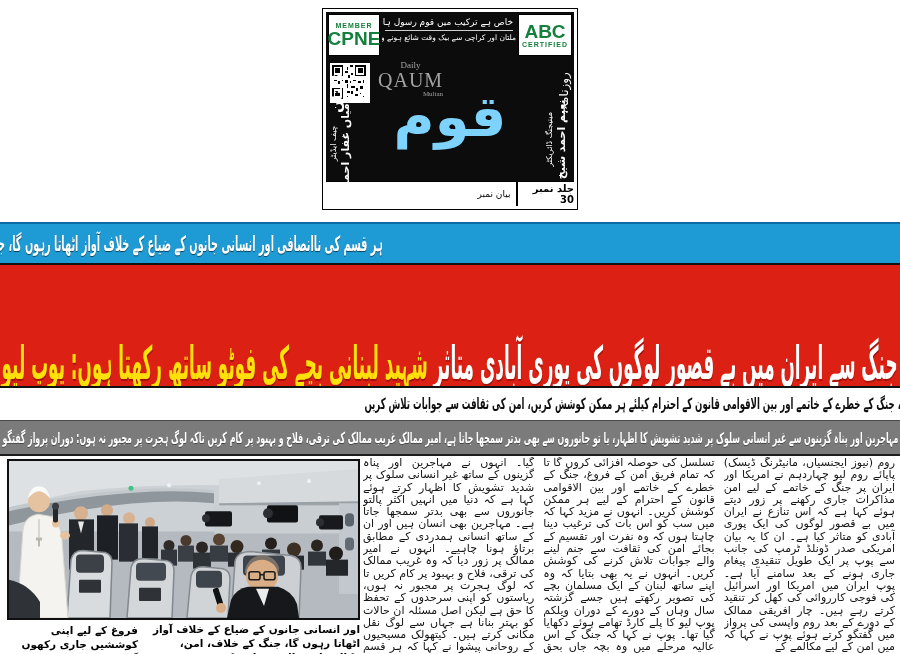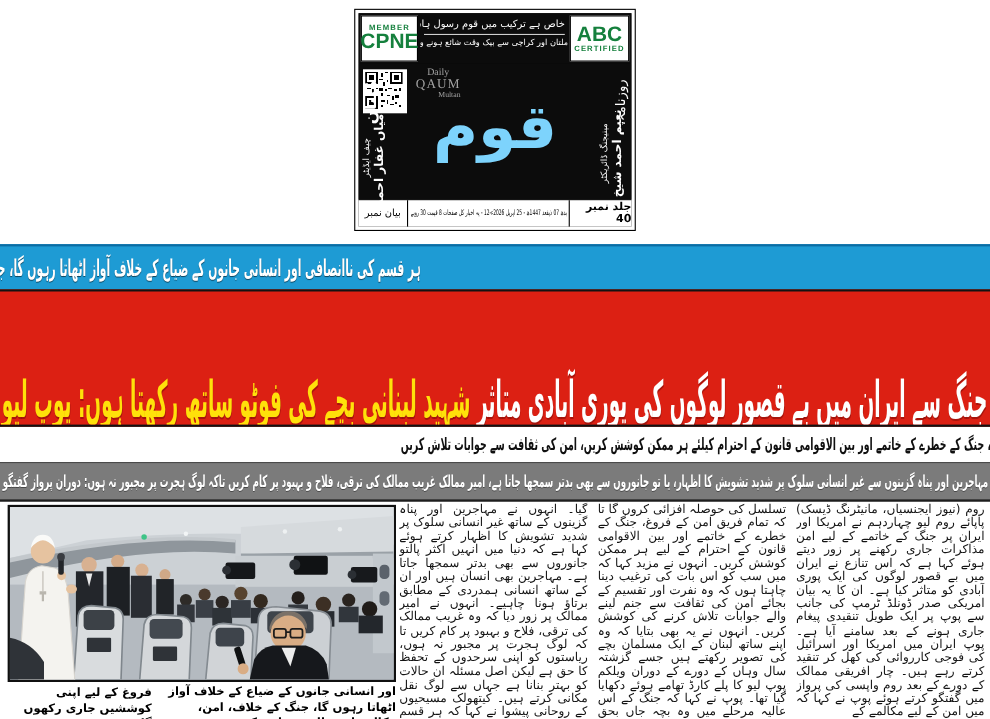--- a/index.html
+++ b/index.html
@@ -21,21 +21,21 @@
   .badge .bsmall{font-size:7px;font-weight:bold;letter-spacing:1px}
   .badge .bbig{font-size:19px;font-weight:bold;line-height:1}
   .slogan{flex:1;color:#fff;text-align:center;direction:rtl;padding-top:5px;overflow:hidden}
   .slogan .l1{font-size:9px;border-bottom:1px solid #cfcfcf;padding-bottom:3px;margin:0 3px 2px;white-space:nowrap}
   .slogan .l2{font-size:7.5px;white-space:nowrap}
   .mast-mid{flex:1;position:relative;background:#0c0c0c}
   #qr{position:absolute;left:4px;top:5px;width:40px;height:40px;background:#fff;padding:2px;box-sizing:border-box}
   #daily-block{position:absolute;left:52px;top:3px;color:#a3a3a3;text-align:center;
                font-family:"Liberation Serif",serif;line-height:1.05}
   #daily-block .d1{font-size:9px}
-  #daily-block .d2{font-size:12px;letter-spacing:1px}
+  #daily-block .d2{font-size:20px;letter-spacing:1px}
   #daily-block .d3{font-size:7px;text-align:right}
   #qaum-title{position:absolute;left:50%;top:49%;transform:translate(-50%,-52%);
               color:#7dd3fc;font-size:56px;font-weight:bold;line-height:1;direction:rtl}
   .rot{position:absolute;transform:rotate(-90deg);color:#fff;text-align:center;white-space:nowrap;direction:rtl}
   #rozana{width:60px;right:-20px;top:28px;font-size:12px}
   #city{width:70px;left:-24px;top:26px;font-size:15px;font-weight:bold}
   #chief-block{width:80px;left:-26px;top:74px;line-height:1.2}
   #md-block{width:84px;right:-24px;top:70px;line-height:1.2}
   .rot .rl{font-size:8px}
   .rot .rn{font-size:11px;font-weight:bold}
@@ -153,24 +153,21 @@
       <div class="rot" id="chief-block">
         <div class="rl">چیف ایڈیٹر</div>
         <div class="rn">میاں غفار احمد</div>
       </div>
       <div class="rot" id="md-block">
         <div class="rl">مینیجنگ ڈائریکٹر</div>
         <div class="rn">نعیم احمد شیخ</div>
       </div>
     </div>
     <div class="mast-date">
-      <div class="cell vol">جلد نمبر 40</div>
-      <div class="cell dtx">
-          <span class="fit-x" style="transform: scaleX(0.570281);">بدھ 07 ذیقعد 1447ھ - 25 اپریل 2026ء-12 - یہ اخبار کل صفحات 8 قیمت 30 روپے</span>
-        </div>
+      <div class="cell vol">جلد نمبر 30</div>
       <div class="cell iss">بیان نمبر</div>
     </div>
   </div>
 </div>
 
 <div class="abs" id="blue-bar">
   <span class="fit-x" style="transform: scaleX(0.464008);">ہر قسم کی ناانصافی اور انسانی جانوں کے ضیاع کے خلاف آواز اٹھاتا رہوں گا، جنگ کے خلاف، امن مکالمہ اور عالمی تعاون کے فروغ کیلئے کوششیں جاری رکھوں گا: کیتھولک روحانی پیشوا</span>
 </div>
 
 <div class="abs" id="red-banner">

